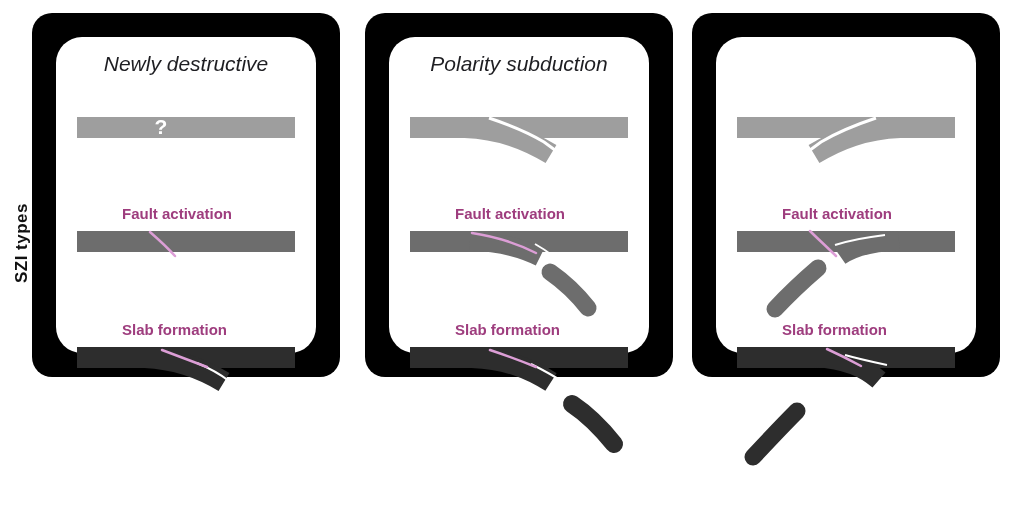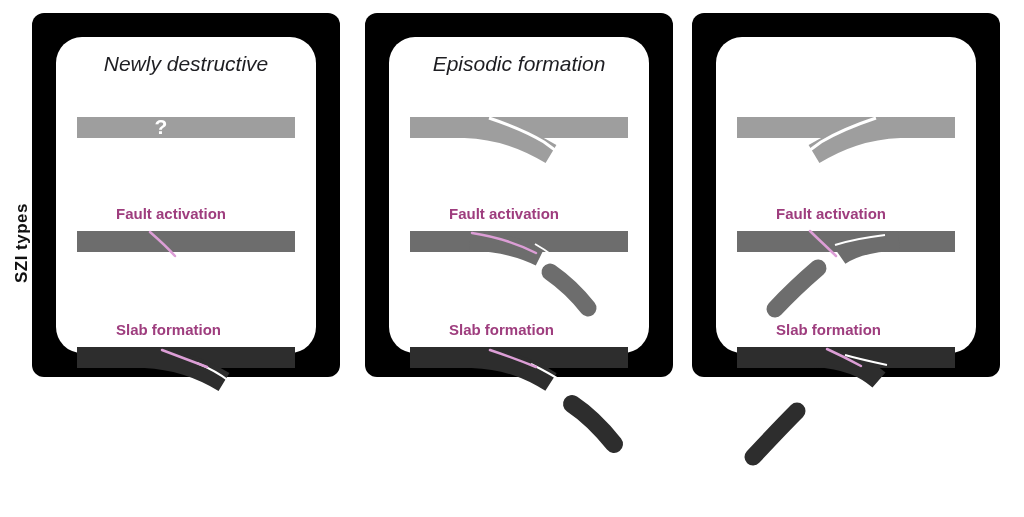--- a/index.html
+++ b/index.html
@@ -9,34 +9,34 @@
     font-family:"Liberation Sans", sans-serif;
   }
   .side-label{
     position:absolute;left:-33px;top:233px;width:110px;height:20px;
     text-align:center;font-weight:bold;font-size:17px;color:#111;
     transform:rotate(-90deg);transform-origin:center;letter-spacing:.5px;
     white-space:nowrap;
   }
   .card{
     position:absolute;top:13px;width:308px;height:364px;
-    background:var(--frame,#000);border-radius:12px;text-decoration:underline;
+    background:var(--frame,#000);border-radius:20px;text-decoration:underline;
   }
   .p1{left:32px}.p2{left:365px}.p3{left:692px}
   .card-inner{
     position:absolute;left:24px;top:24px;right:24px;bottom:24px;
     background:var(--card,#fff);border-radius:26px;
   }
   .panel-title{
     position:absolute;left:0;right:0;top:15px;text-align:center;
     font-style:italic;font-weight:500;font-size:21px;color:var(--title,#1e1e22);
     white-space:nowrap;
   }
   .row-label{
-    position:absolute;left:60px;font-weight:bold;font-size:15px;
+    position:absolute;left:66px;font-weight:bold;font-size:15px;
     color:var(--label,#9e3d7e);white-space:nowrap;
   }
   .lbl-fault{top:168px}
   .lbl-slab{top:284px}
   svg.row{position:absolute;left:21px;width:218px;height:130px;overflow:visible;}
   .r1{top:80px}.r2{top:194px}.r3{top:310px}
   .f-light{fill:var(--plate-initial,#9e9e9e)}
   .f-mid{fill:var(--plate-fault,#6d6d6d)}
   .f-dark{fill:var(--plate-slab,#2d2d2d)}
   .s-light{stroke:var(--plate-initial,#9e9e9e);fill:none}
@@ -77,21 +77,21 @@
         <rect class="f-dark" x="0" y="0" width="218" height="21"></rect>
         <path class="s-dark" stroke-width="21" d="M 14,10.5 L 68,10.5 C 100,12 124,21 147,35"></path>
         <path class="s-white" stroke-width="2" d="M 120,16 C 132,21 143,27 152,34"></path>
         <path class="s-pink" stroke-width="2.5" d="M 85,3 C 98,8 114,14 130,20"></path>
       </svg>
     </div>
   </div>
 
   <div class="card p2">
     <div class="card-inner">
-      <div class="panel-title">Episodic formation</div>
+      <div class="panel-title">Polarity subduction</div>
 
       <svg class="row r1" viewBox="0 0 218 130">
         <rect class="f-light" x="0" y="0" width="218" height="21"></rect>
         <path class="s-light" stroke-width="21" d="M 12,10.5 L 55,10.5 C 90,12 116,22 141,37"></path>
         <path class="s-white" stroke-width="3" d="M 79,1 C 100,8 119,16 134,25 L 149,36"></path>
       </svg>
 
       <div class="row-label lbl-fault">Fault activation</div>
       <svg class="row r2" viewBox="0 0 218 130">
         <rect class="f-mid" x="0" y="0" width="218" height="21"></rect>

